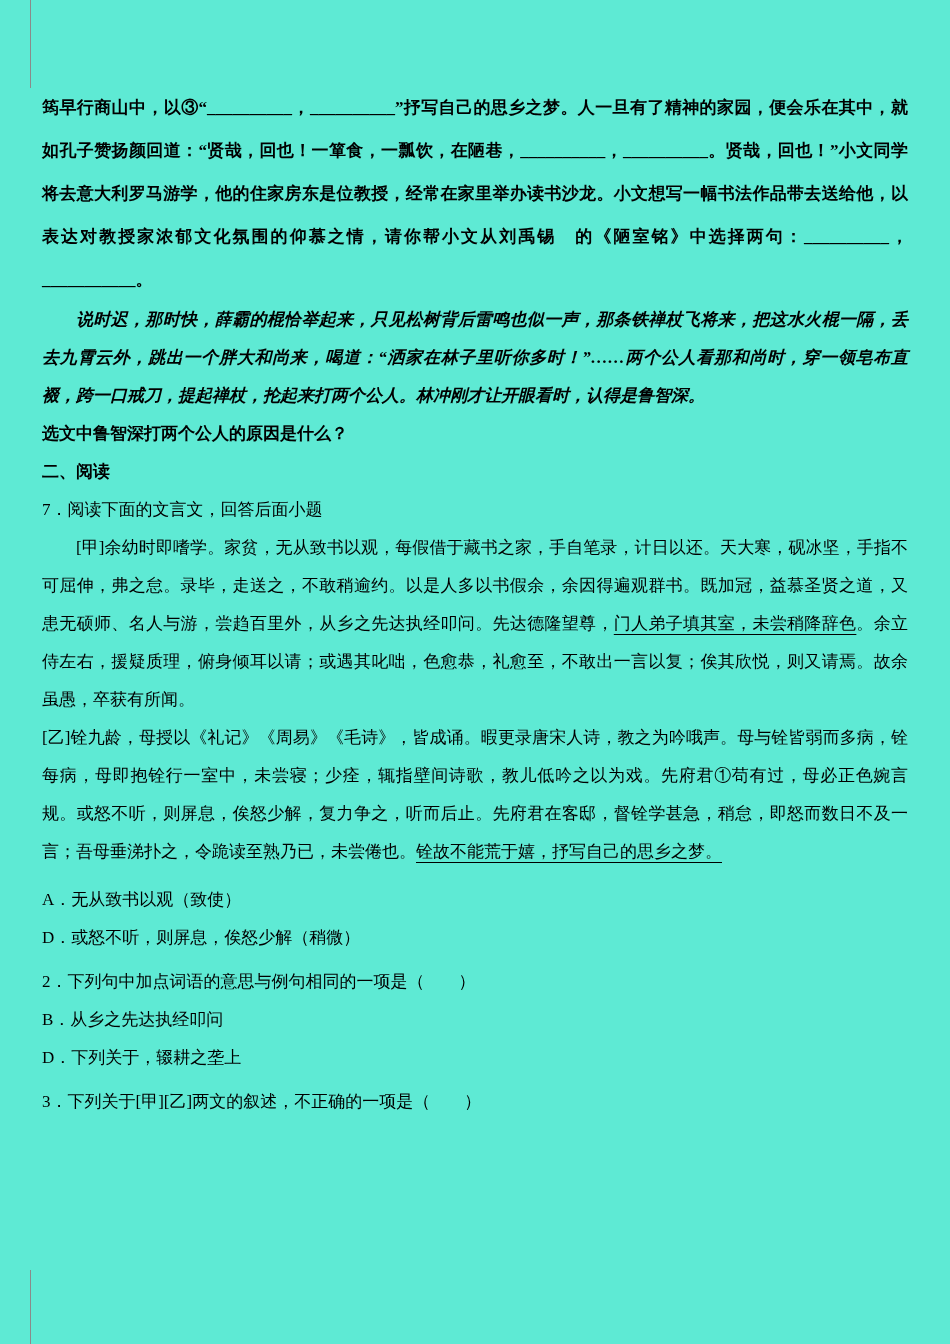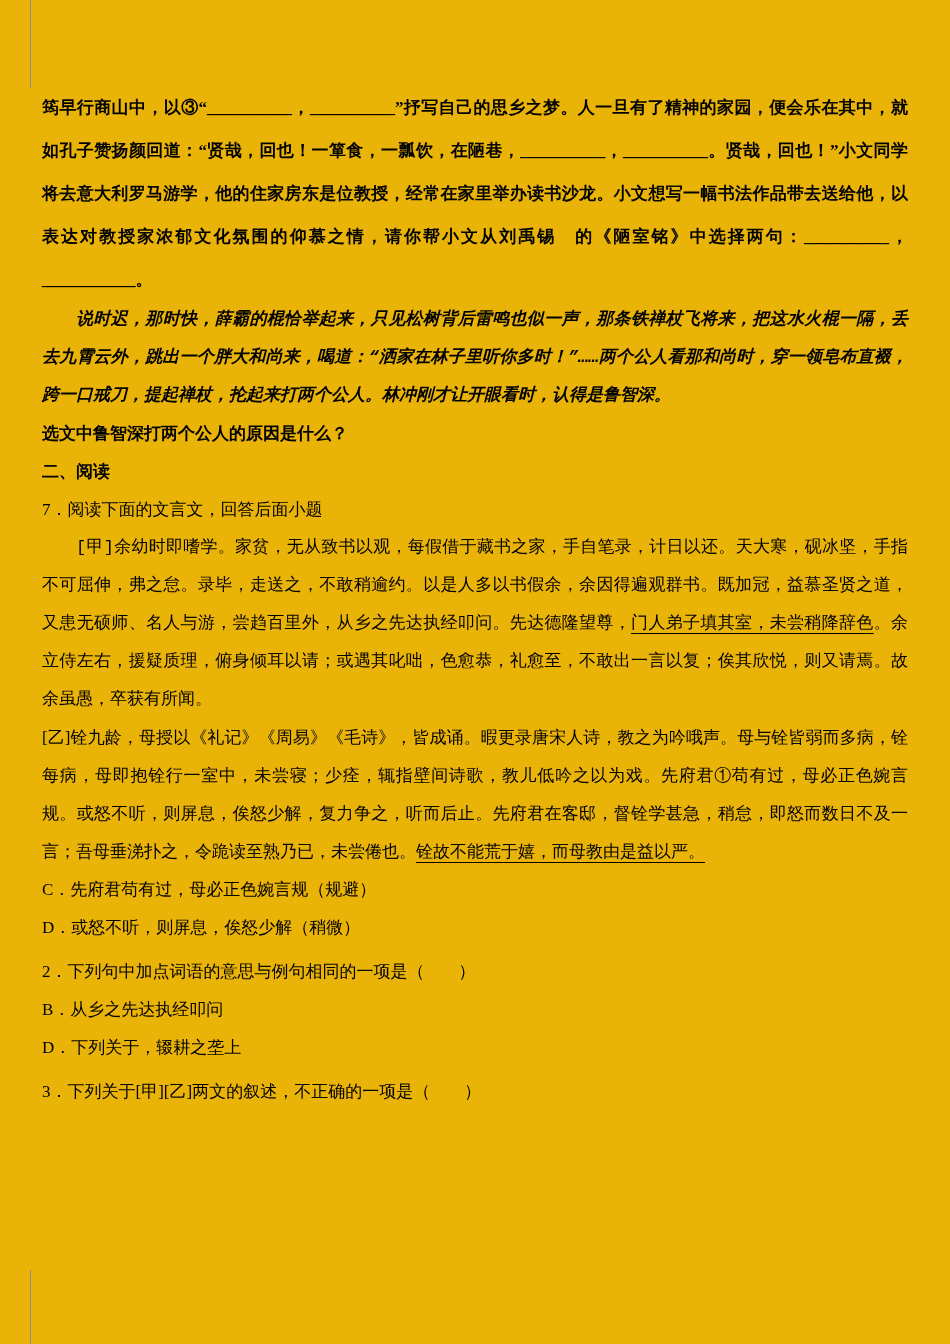--- a/index.html
+++ b/index.html
@@ -11,21 +11,21 @@
     width: 950px;
     height: 1344px;
     position: relative;
     overflow: hidden;
     font-family: "Liberation Serif", "DejaVu Serif", serif;
     color: #000000;
   }
   .page {
     position: absolute;
     inset: 0;
-    background: #eab308;
+    background: #5eead4;
     padding-left: 20px;
   }
   .margin-mark {
     position: absolute;
     left: 30px;
     width: 1px;
     background: #8a8a8a;
   }
   .margin-mark.top { top: 0; height: 88px; }
   .margin-mark.bottom { bottom: 0; height: 74px; }
@@ -41,21 +41,21 @@
     text-align: justify;
     text-justify: inter-ideograph;
     line-height: 38px;
   }
   .lead {
     line-height: 43px;
     font-weight: 700;
   }
   .bold { font-weight: 700; }
   .italic { font-style: italic; }
-  .indent { text-indent: 2em; font-family: Liberation Mono, monospace; }
+  .indent { text-indent: 2em; }
   .mt6 { margin-top: 6px; }
   .mt10 { margin-top: 10px; }
   .u {
     text-decoration: underline;
     text-underline-offset: 5px;
     text-decoration-thickness: 1px;
   }
 </style>
 </head>
 <body>
@@ -63,21 +63,21 @@
 <div class="page">
   <div class="margin-mark top"></div>
   <div class="margin-mark bottom"></div>
   <div class="content" id="doc">
       <div class="blk lead">筠早行商山中，以③“__________，__________”抒写自己的思乡之梦。人一旦有了精神的家园，便会乐在其中，就如孔子赞扬颜回道：“贤哉，回也！一箪食，一瓢饮，在陋巷，__________，__________。贤哉，回也！”小文同学将去意大利罗马游学，他的住家房东是位教授，经常在家里举办读书沙龙。小文想写一幅书法作品带去送给他，以表达对教授家浓郁文化氛围的仰慕之情，请你帮小文从刘禹锡　的《陋室铭》中选择两句：__________，___________。</div>
       <div class="blk bold italic indent">说时迟，那时快，薛霸的棍恰举起来，只见松树背后雷鸣也似一声，那条铁禅杖飞将来，把这水火棍一隔，丢去九霄云外，跳出一个胖大和尚来，喝道：“洒家在林子里听你多时！”……两个公人看那和尚时，穿一领皂布直裰，跨一口戒刀，提起禅杖，抡起来打两个公人。林冲刚才让开眼看时，认得是鲁智深。</div>
       <div class="blk bold">选文中鲁智深打两个公人的原因是什么？</div>
       <div class="blk bold">二、阅读</div>
       <div class="blk">7．阅读下面的文言文，回答后面小题</div>
       <div class="blk indent"><span>[甲]余幼时即嗜学。家贫，无从致书以观，每假借于藏书之家，手自笔录，计日以还。天大寒，砚冰坚，手指不可屈伸，弗之怠。录毕，走送之，不敢稍逾约。以是人多以书假余，余因得遍观群书。既加冠，益慕圣贤之道，又患无硕师、名人与游，尝趋百里外，从乡之先达执经叩问。先达德隆望尊，</span><span class="u">门人弟子填其室，未尝稍降辞色</span><span>。余立侍左右，援疑质理，俯身倾耳以请；或遇其叱咄，色愈恭，礼愈至，不敢出一言以复；俟其欣悦，则又请焉。故余虽愚，卒获有所闻。</span></div>
-      <div class="blk"><span>[乙]铨九龄，母授以《礼记》《周易》《毛诗》，皆成诵。暇更录唐宋人诗，教之为吟哦声。母与铨皆弱而多病，铨每病，母即抱铨行一室中，未尝寝；少痊，辄指壁间诗歌，教儿低吟之以为戏。先府君①苟有过，母必正色婉言规。或怒不听，则屏息，俟怒少解，复力争之，听而后止。先府君在客邸，督铨学甚急，稍怠，即怒而数日不及一言；吾母垂涕扑之，令跪读至熟乃已，未尝倦也。</span><span class="u">铨故不能荒于嬉，而母教由是益以严。</span></div>
-      <div class="blk">C．先府君苟有过，母必正色婉言规（规避）</div>
+      <div class="blk"><span>[乙]铨九龄，母授以《礼记》《周易》《毛诗》，皆成诵。暇更录唐宋人诗，教之为吟哦声。母与铨皆弱而多病，铨每病，母即抱铨行一室中，未尝寝；少痊，辄指壁间诗歌，教儿低吟之以为戏。先府君①苟有过，母必正色婉言规。或怒不听，则屏息，俟怒少解，复力争之，听而后止。先府君在客邸，督铨学甚急，稍怠，即怒而数日不及一言；吾母垂涕扑之，令跪读至熟乃已，未尝倦也。</span><span class="u">铨故不能荒于嬉，抒写自己的思乡之梦。</span></div>
+      <div class="blk mt10">A．无从致书以观（致使）</div>
       <div class="blk">D．或怒不听，则屏息，俟怒少解（稍微）</div>
       <div class="blk mt6">2．下列句中加点词语的意思与例句相同的一项是（　　）</div>
       <div class="blk">B．从乡之先达执经叩问</div>
       <div class="blk">D．下列关于，辍耕之垄上</div>
       <div class="blk mt6">3．下列关于[甲][乙]两文的叙述，不正确的一项是（　　）</div>
     </div>
 </div>
 
 </body></html>

